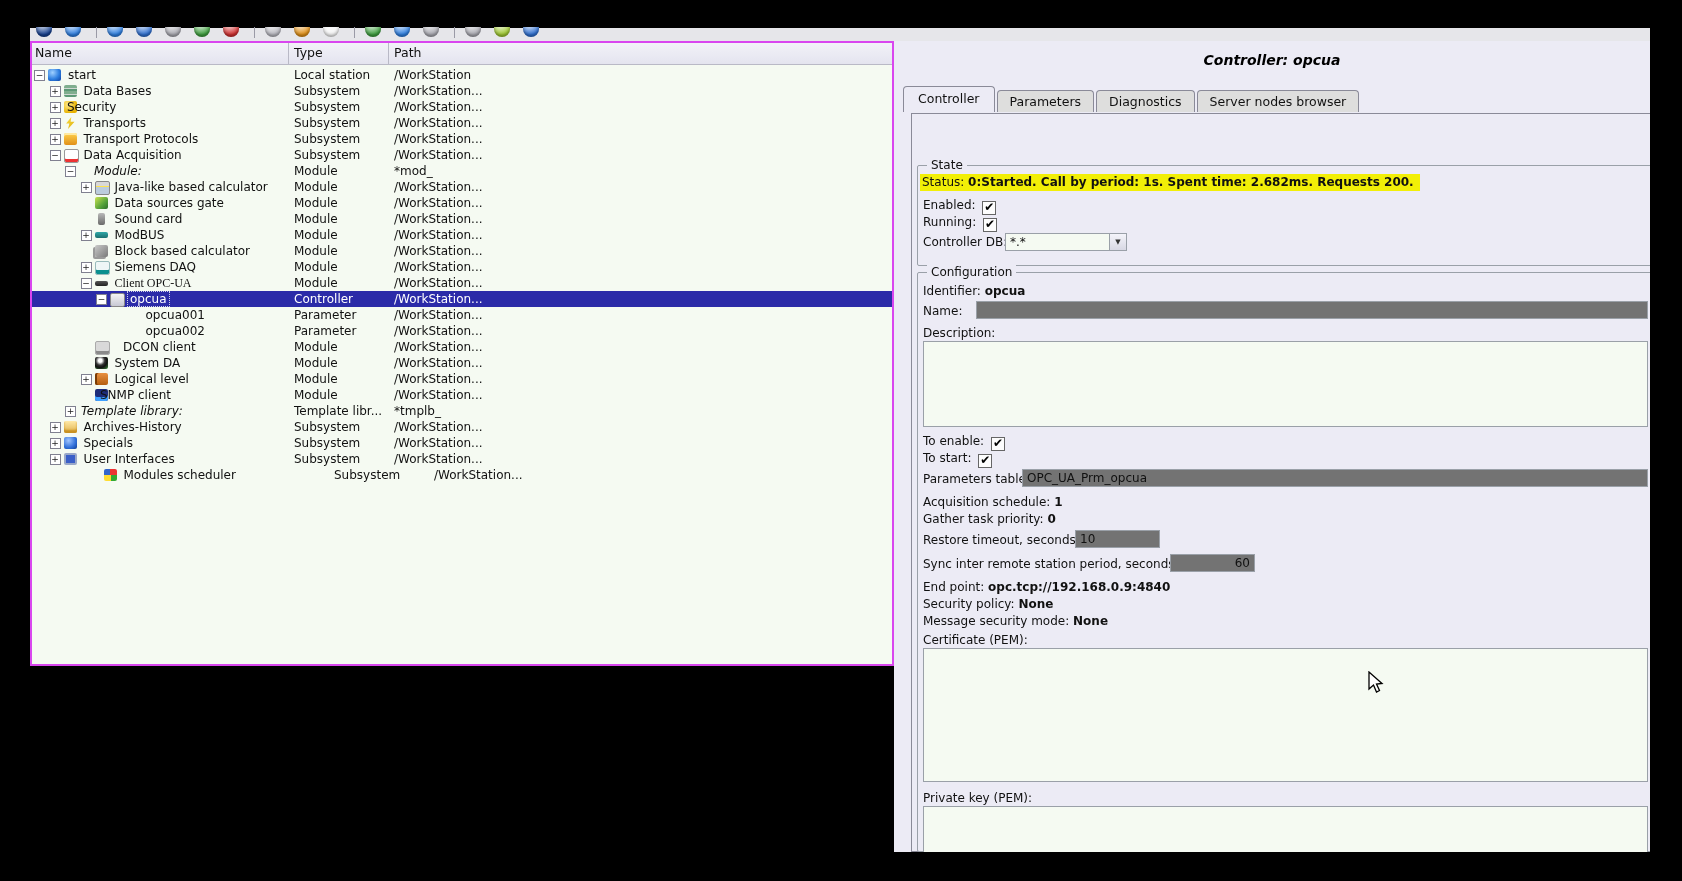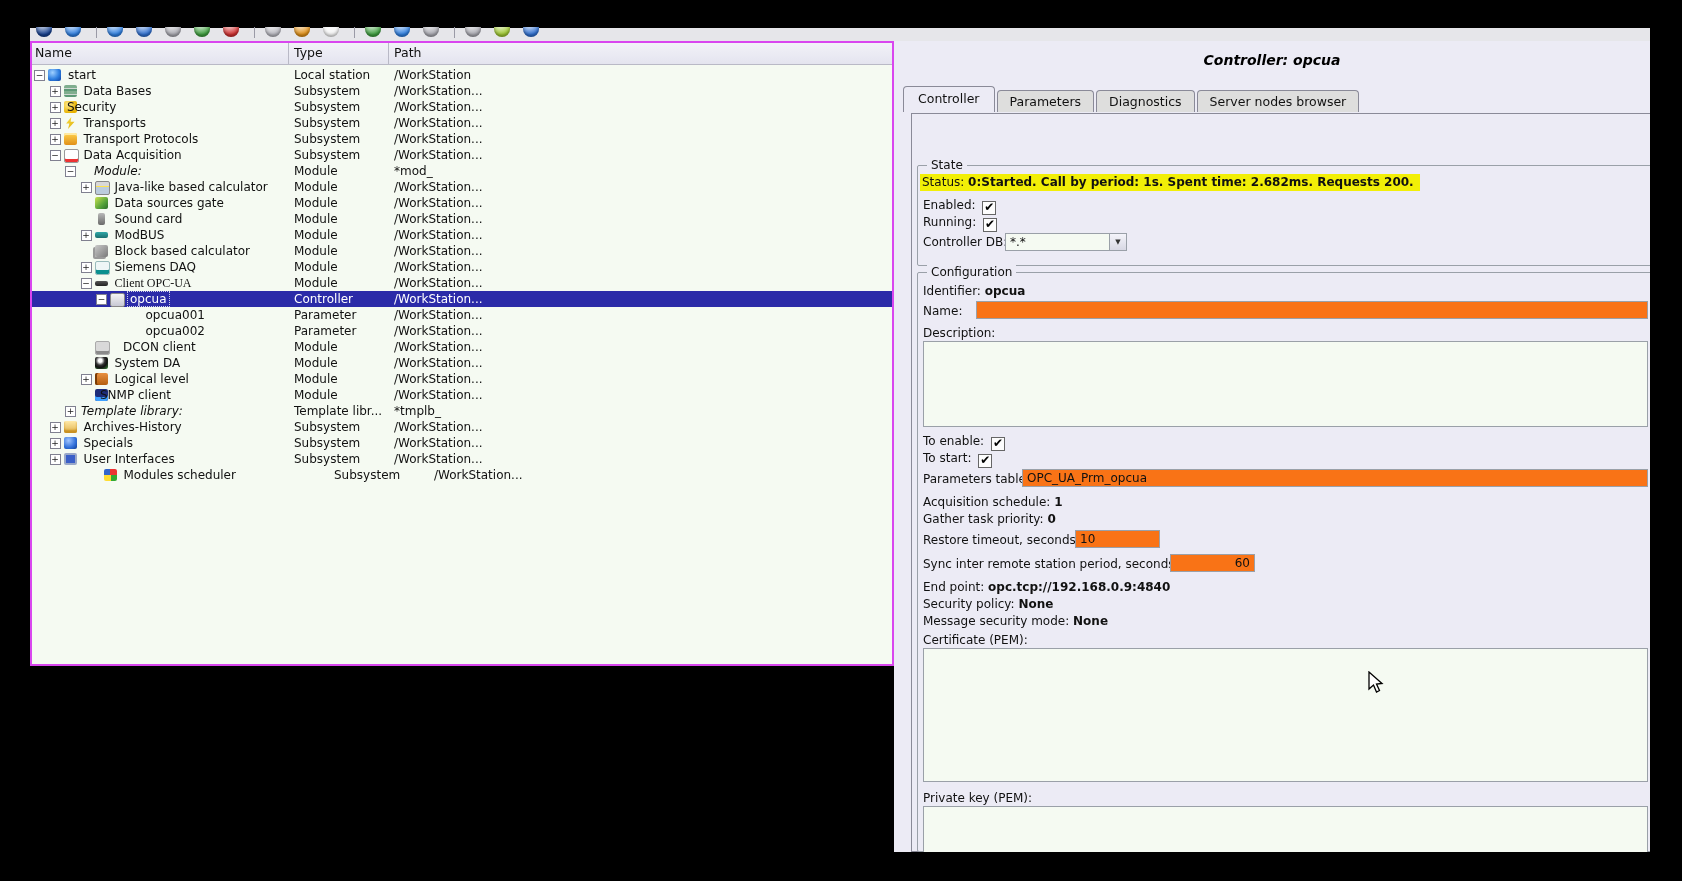--- a/index.html
+++ b/index.html
@@ -75,21 +75,21 @@
   .groupbox{position:absolute;border:1px solid #9aa0a8;border-radius:2px;}
   .gb-legend{position:absolute;top:-8px;left:9px;background:#ecebf5;padding:0 4px;font-size:12px;}
 
   .frow{position:absolute;white-space:nowrap;}
   .b{font-weight:bold;}
   .hl{background:#f2ef07;padding:1px 6px 2px 2px;}
 
   .checkbox{display:inline-block;width:12px;height:12px;background:#fdfdfd;border:1px solid #666;
     vertical-align:-2px;text-align:center;line-height:11px;font-size:12px;color:#000;margin-left:3px;}
 
-  .tinput{position:absolute;background:#f97316;border:1px solid #9aa0a8;box-sizing:border-box;
+  .tinput{position:absolute;background:#737373;border:1px solid #9aa0a8;box-sizing:border-box;
     font-size:12px;padding:1px 4px;color:#111;height:18px;line-height:14px;}
   .tarea{position:absolute;background:#f5faf2;border:1px solid #9aa0a8;box-sizing:border-box;}
 
   .combo{position:absolute;height:18px;background:#f5faf2;border:1px solid #9aa0a8;box-sizing:border-box;}
   .combo .cval{position:absolute;left:4px;top:1px;font-size:12px;}
   .combo .cbtn{position:absolute;right:0;top:0;width:16px;height:16px;background:linear-gradient(#f4f4fa,#d8d8e4);
     border-left:1px solid #9aa0a8;text-align:center;font-size:7px;line-height:16px;color:#333;}
 
   #cursor{position:absolute;left:1368px;top:671px;z-index:50;}
 </style>

